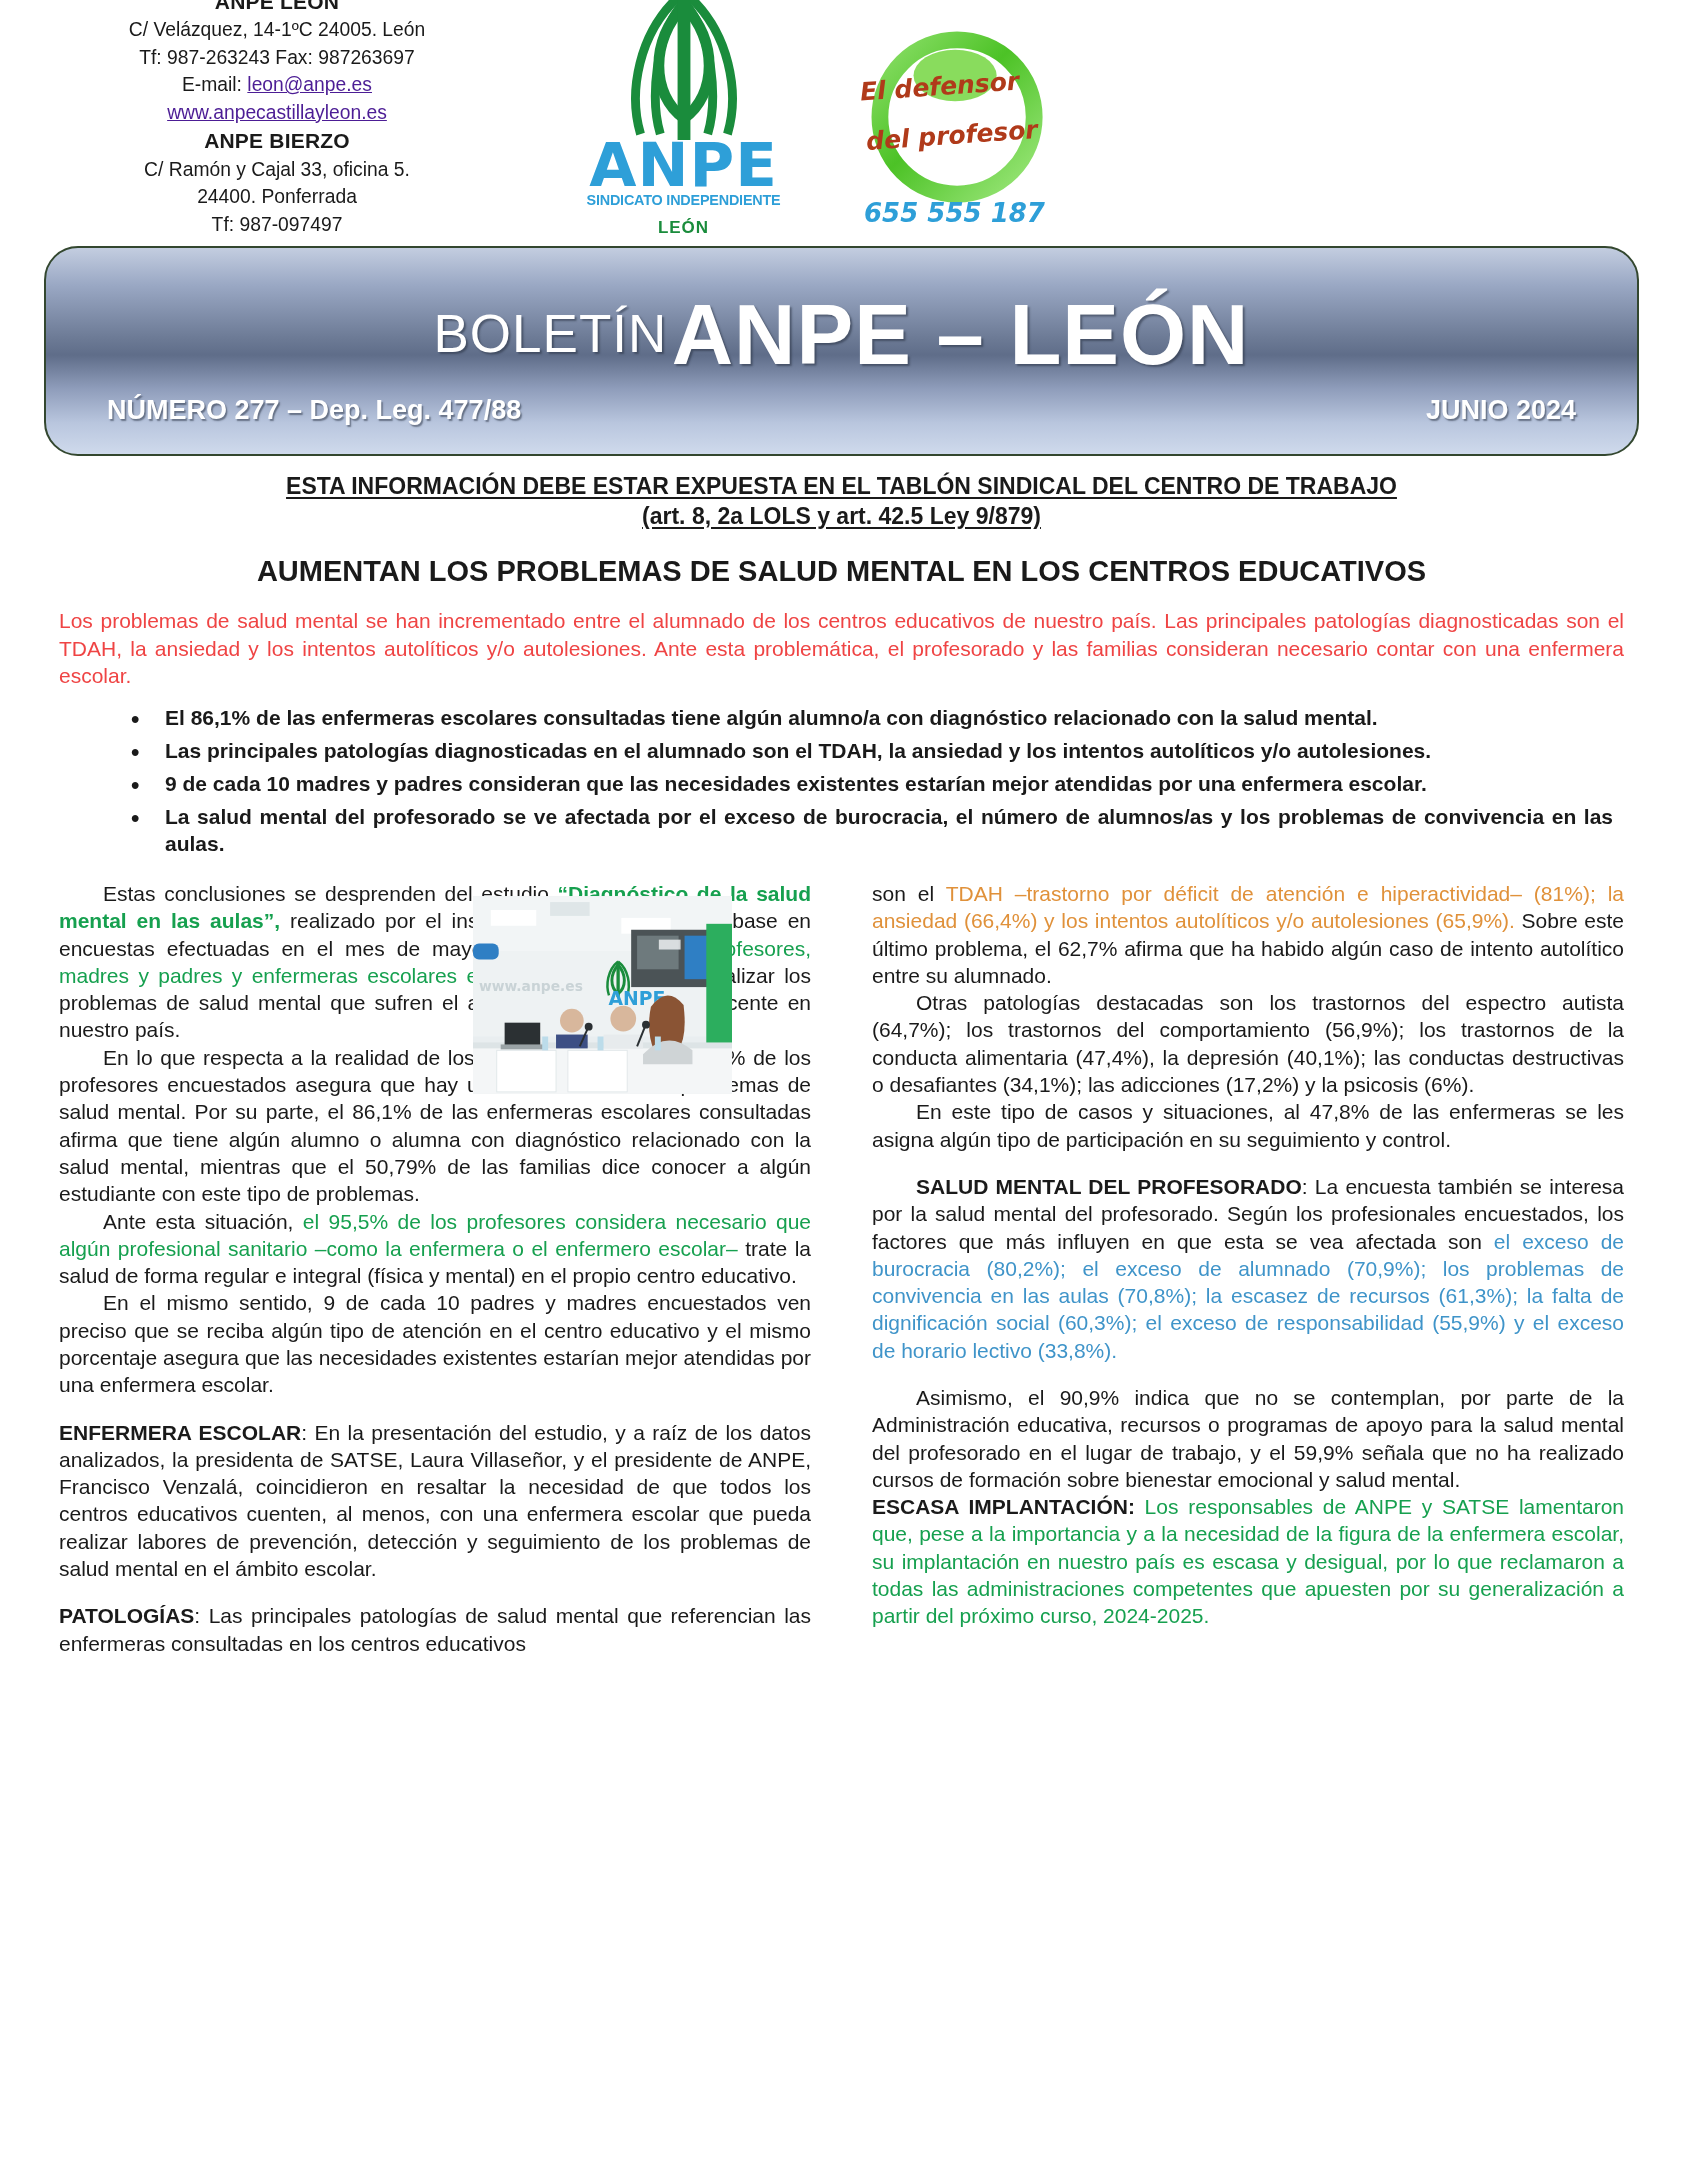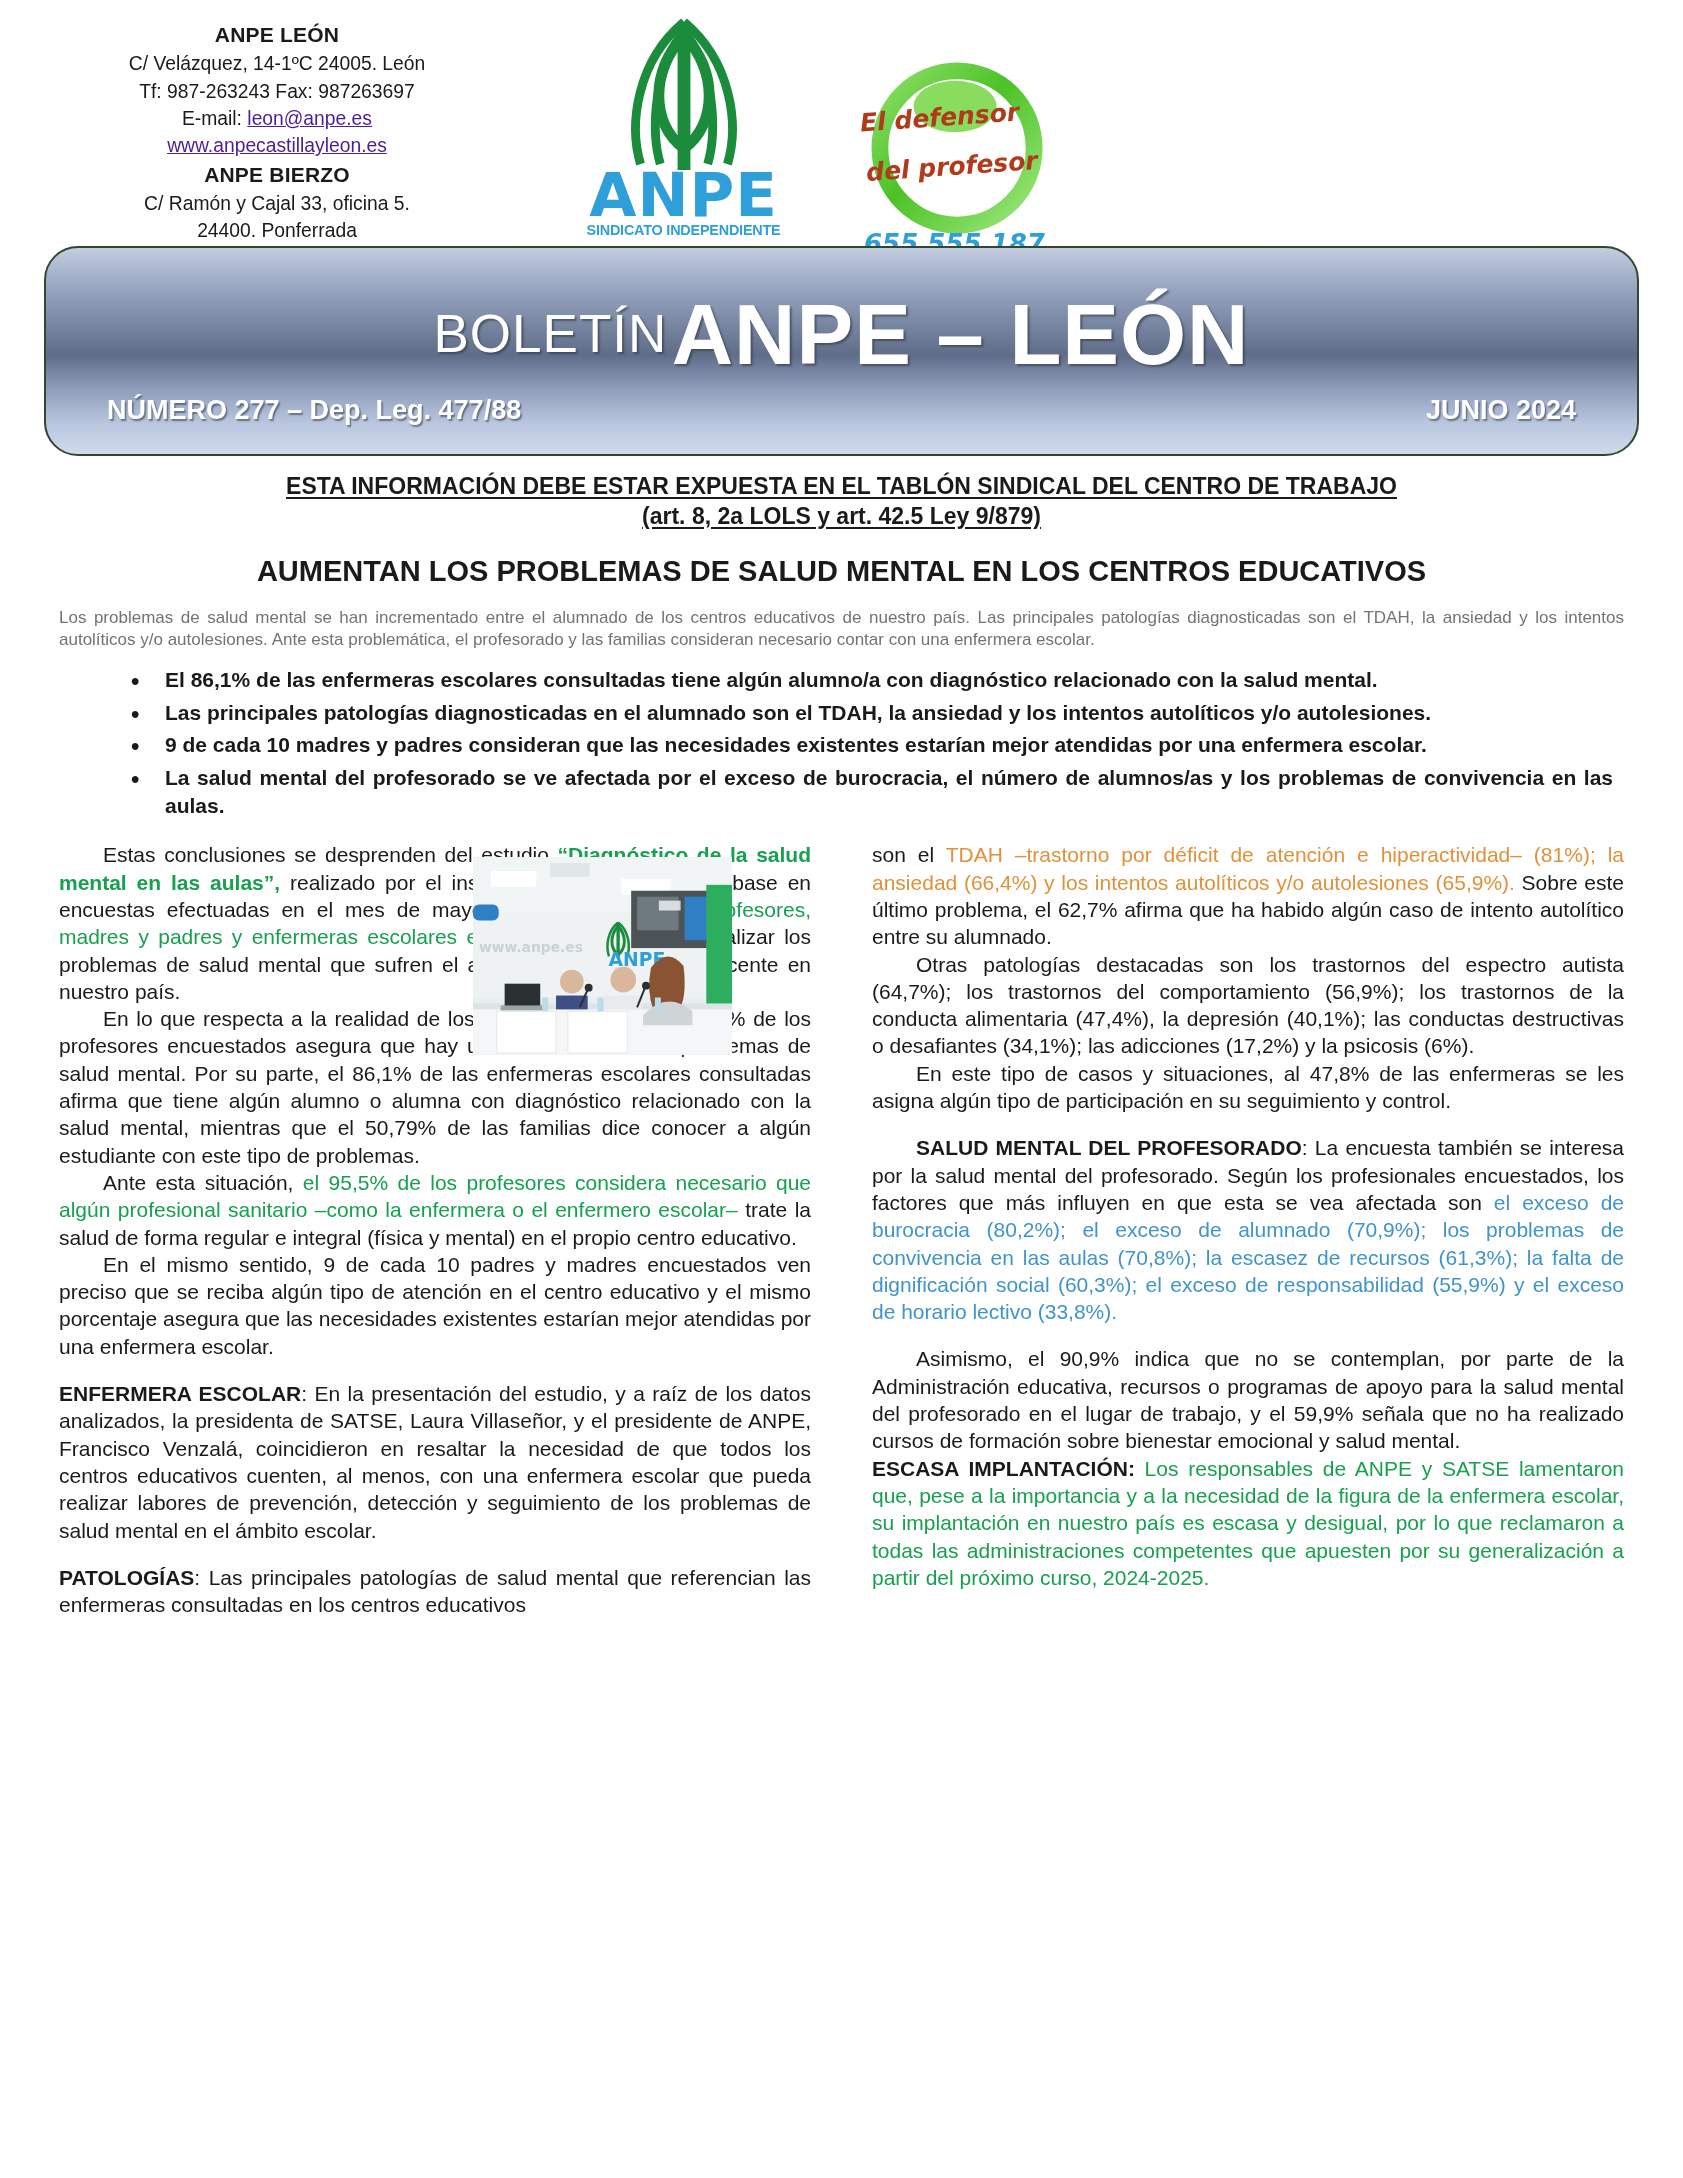--- a/index.html
+++ b/index.html
@@ -18,21 +18,21 @@
   .page {
     width: 1683px;
     height: 2178px;
     position: relative;
     box-sizing: border-box;
   }
 
   
   .letterhead {
     display: flex;
-    align-items: center;
+    align-items: flex-end;
     padding: 44px 59px 0 59px;
     height: 238px;
     box-sizing: border-box;
   }
   .addr-block {
     width: 436px;
     text-align: center;
     font-size: 19.3px;
     line-height: 1.42;
     padding-top: 10px;
@@ -181,22 +181,22 @@
   .headline {
     text-align: center;
     font-size: 29px;
     font-weight: bold;
     margin: 22px 55px 0 55px;
     line-height: 1.2;
   }
 
   
   .intro {
-    color: #737373;
-    font-size: 17px;
+    color: #ef4444;
+    font-size: 21px;
     line-height: 1.33;
     text-align: justify;
     margin: 18px 59px 0 59px;
   }
 
   
   ul.bullets {
     margin: 14px 70px 0 127px;
     padding: 0;
     list-style: none;

